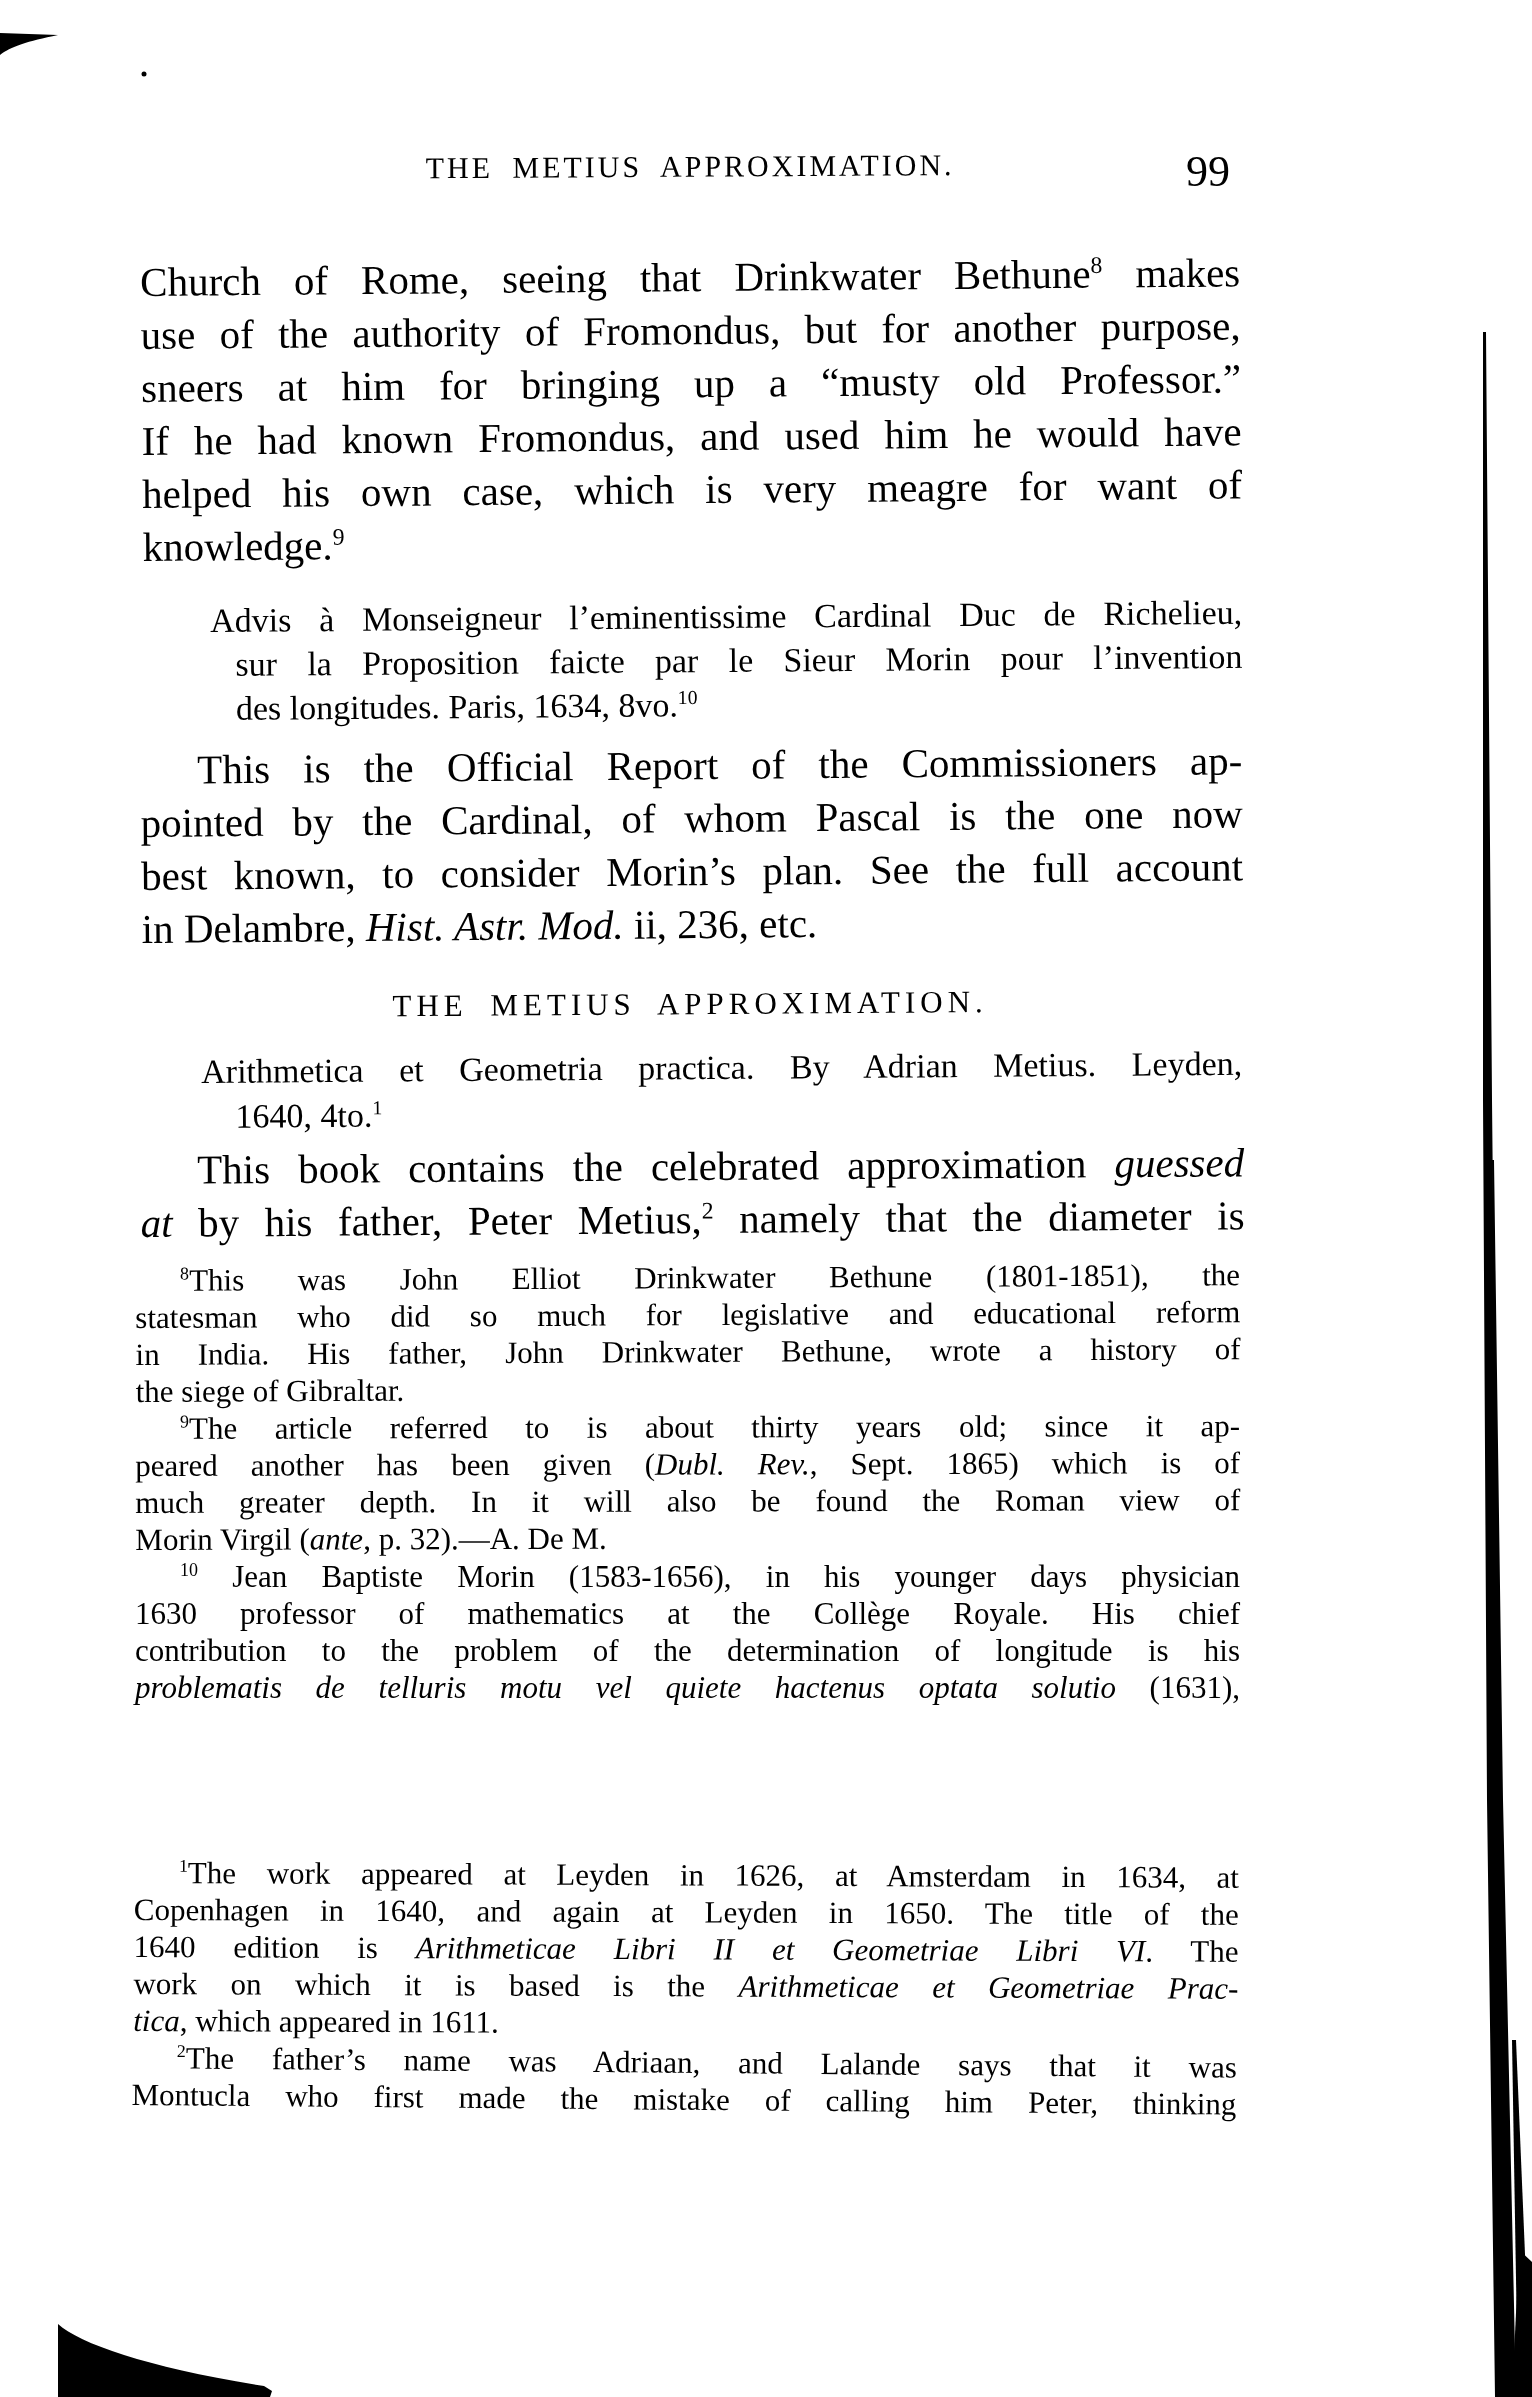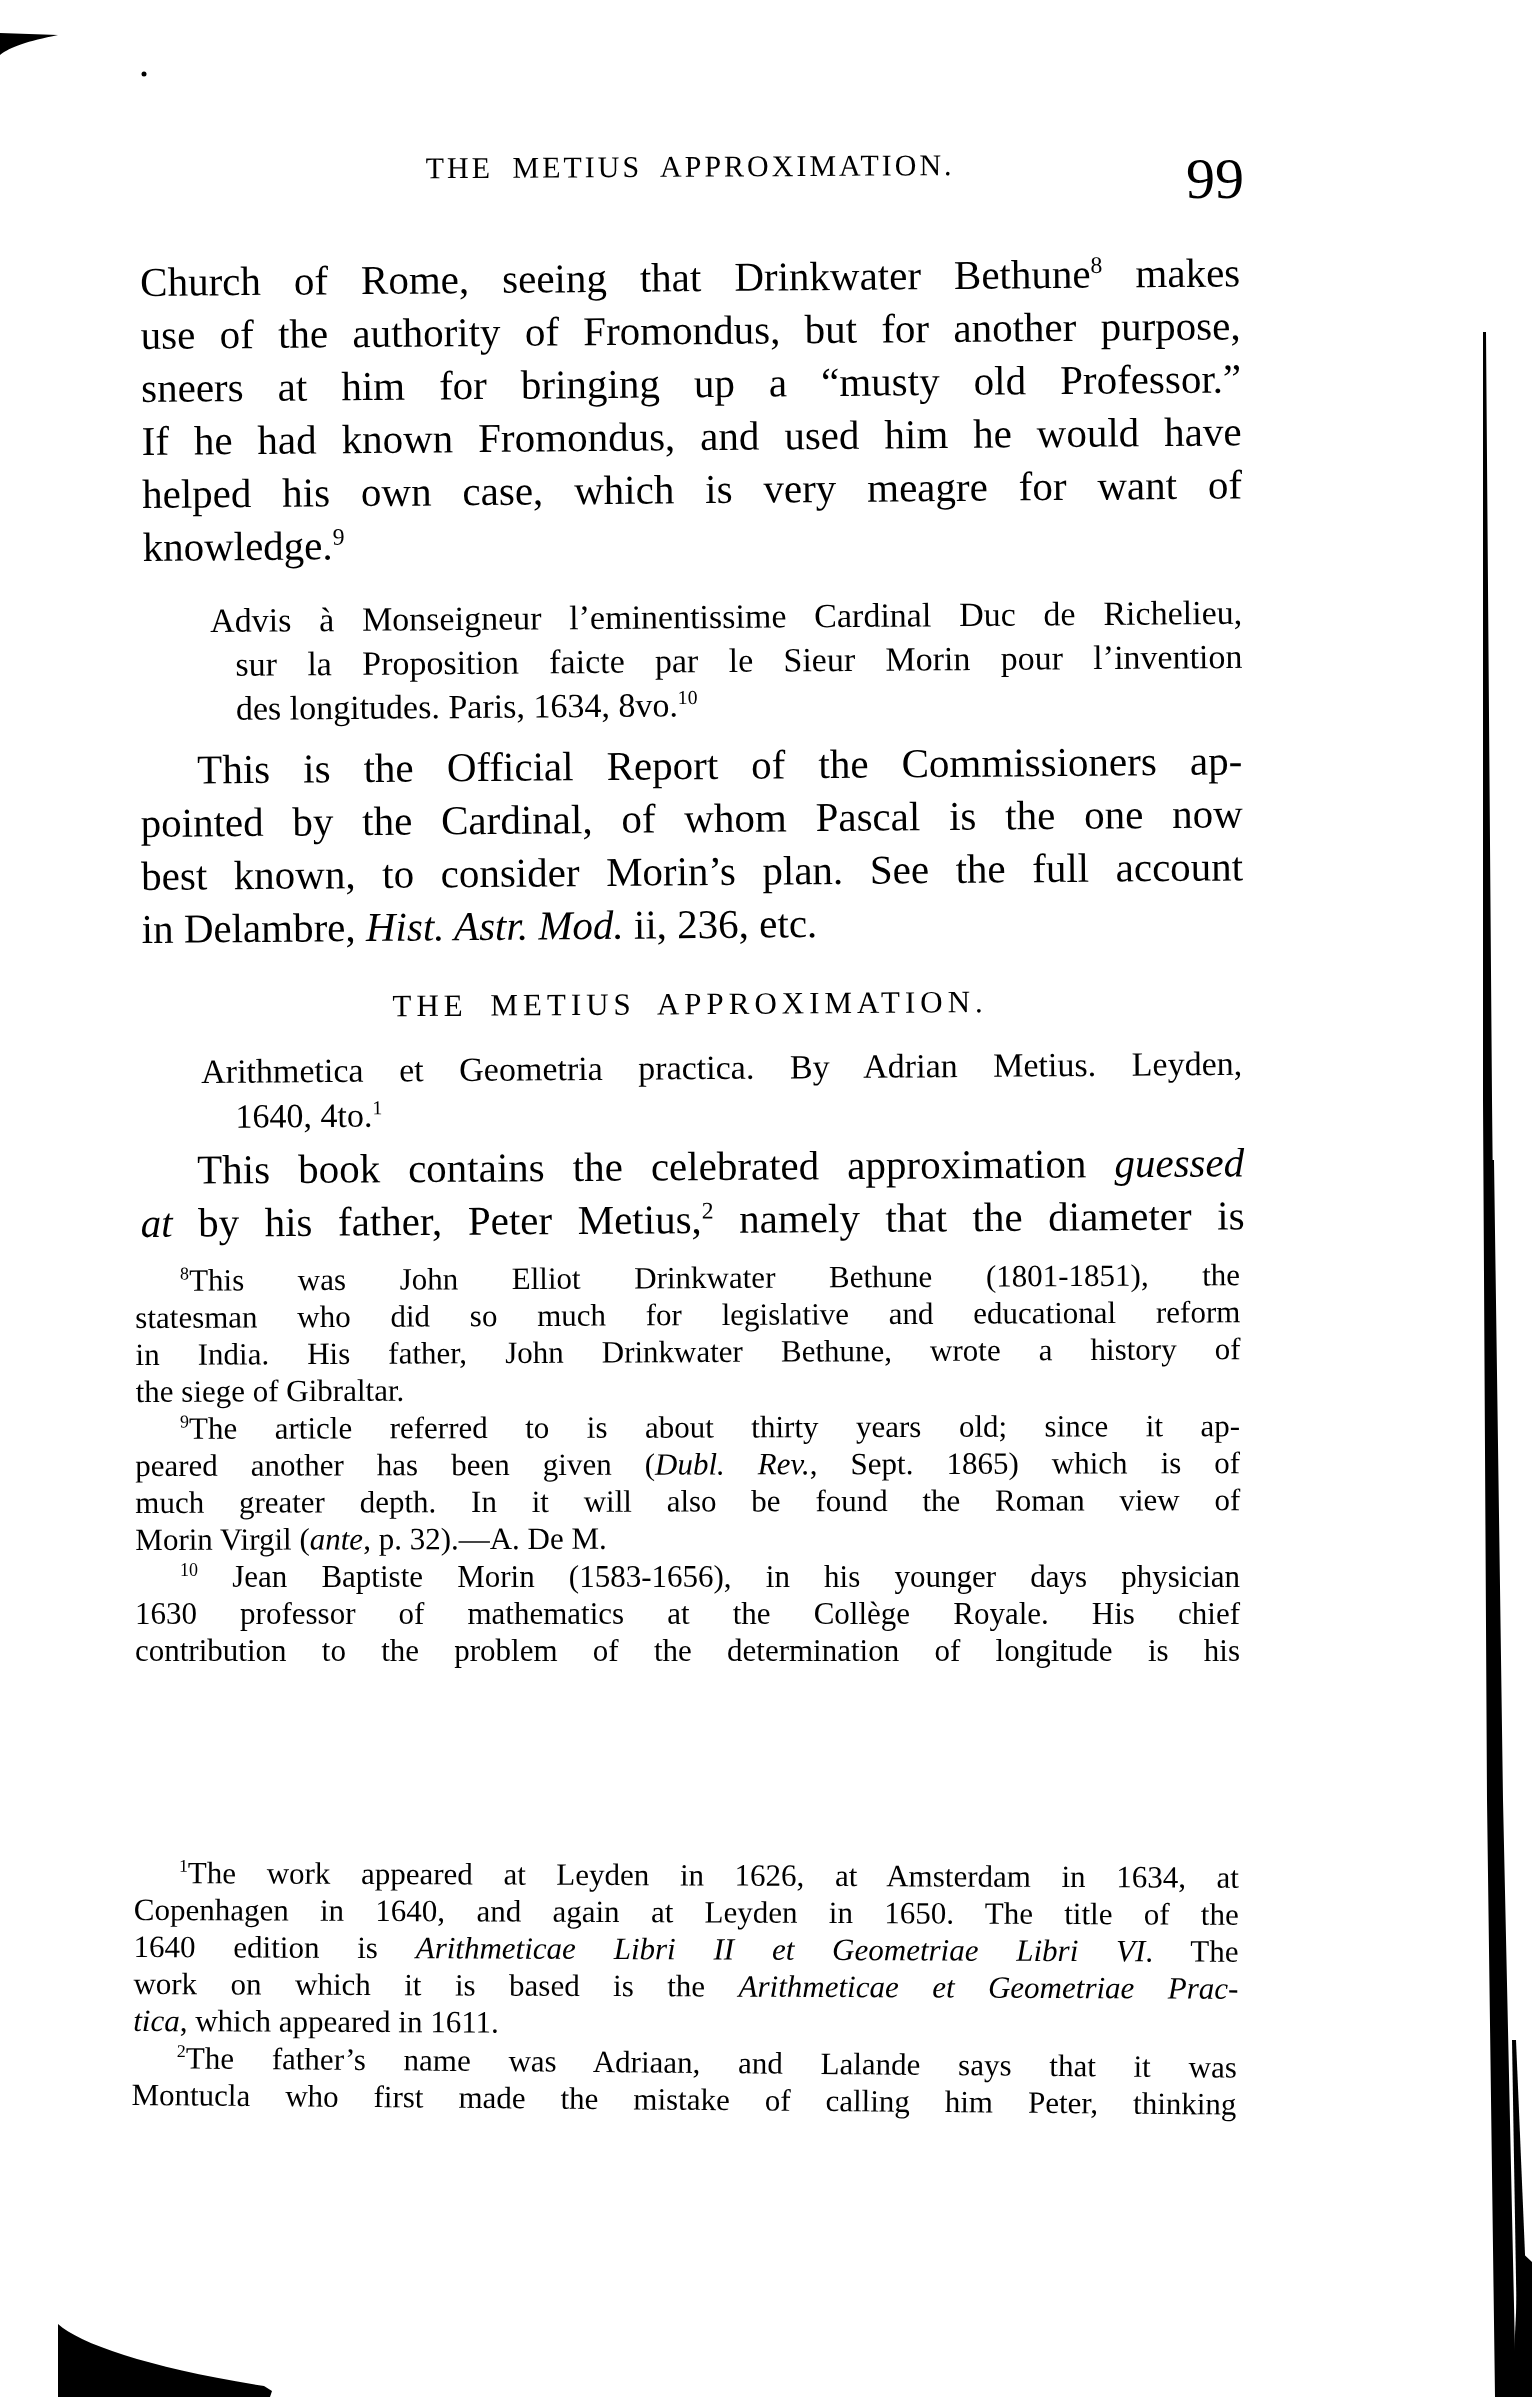--- a/index.html
+++ b/index.html
@@ -13,21 +13,21 @@
   .page { position: relative; width: 1532px; height: 1830px; background: #ffffff; }
 
   
   .head-title {
     position: absolute; left: 140px; top: 155px; width: 1100px;
     text-align: center; font-size: 30px; letter-spacing: 3px; word-spacing: 9px;
     line-height: 1; transform: rotate(-0.35deg); transform-origin: left top;
   }
   .page-num {
     position: absolute; left: 1186px; top: 150px;
-    font-size: 58px; line-height: 1;
+    font-size: 44px; line-height: 1;
   }
 
   
   section { position: absolute; transform-origin: left top; }
   .para { font-size: 41px; line-height: 53px; }
   .cite  { font-size: 34px; }
   .footnotes { font-size: 31px; line-height: 37px; }
 
   .p1 { left: 140px; top: 256px; width: 1100px; transform: rotate(-0.5deg); }
   .c1 { left: 210px; top: 599px; width: 1032px; line-height: 44px; transform: rotate(-0.45deg); }
@@ -111,20 +111,21 @@
   <section class="footnotes fn-9">
       <div class="line j ind-fn"><sup>9</sup><span>The article referred to is about thirty years old; since it ap-</span></div>
       <div class="line j"><span>peared another has been given (</span><span class="it">Dubl. Rev.</span><span>, Sept. 1865) which is of</span></div>
       <div class="line j"><span>much greater depth.  In it will also be found the Roman view of</span></div>
       <div class="line"><span>Morin Virgil (</span><span class="it">ante</span><span>, p. 32).—A. De M.</span></div>
     </section>
   <section class="footnotes fn-10">
       <div class="line j ind-fn"><sup>10</sup><span> Jean Baptiste Morin (1583-1656), in his younger days physician</span></div>
       <div class="line j"><span>1630 professor of mathematics at the Collège Royale.  His chief</span></div>
       <div class="line j"><span>contribution to the problem of the determination of longitude is his</span></div>
+      <div class="line j"><span class="it">problematis de telluris motu vel quiete hactenus optata solutio</span><span> (1631),</span></div>
     </section>
   <section class="footnotes fn-1">
       <div class="line j ind-fn"><sup>1</sup><span>The work appeared at Leyden in 1626, at Amsterdam in 1634, at</span></div>
       <div class="line j"><span>Copenhagen in 1640, and again at Leyden in 1650.  The title of the</span></div>
       <div class="line j"><span>1640 edition is </span><span class="it">Arithmeticae Libri II et Geometriae Libri VI</span><span>.  The</span></div>
       <div class="line j"><span>work on which it is based is the </span><span class="it">Arithmeticae et Geometriae Prac-</span></div>
       <div class="line"><span class="it">tica</span><span>, which appeared in 1611.</span></div>
     </section>
   <section class="footnotes fn-2">
       <div class="line j ind-fn"><sup>2</sup><span>The father’s name was Adriaan, and Lalande says that it was</span></div>

